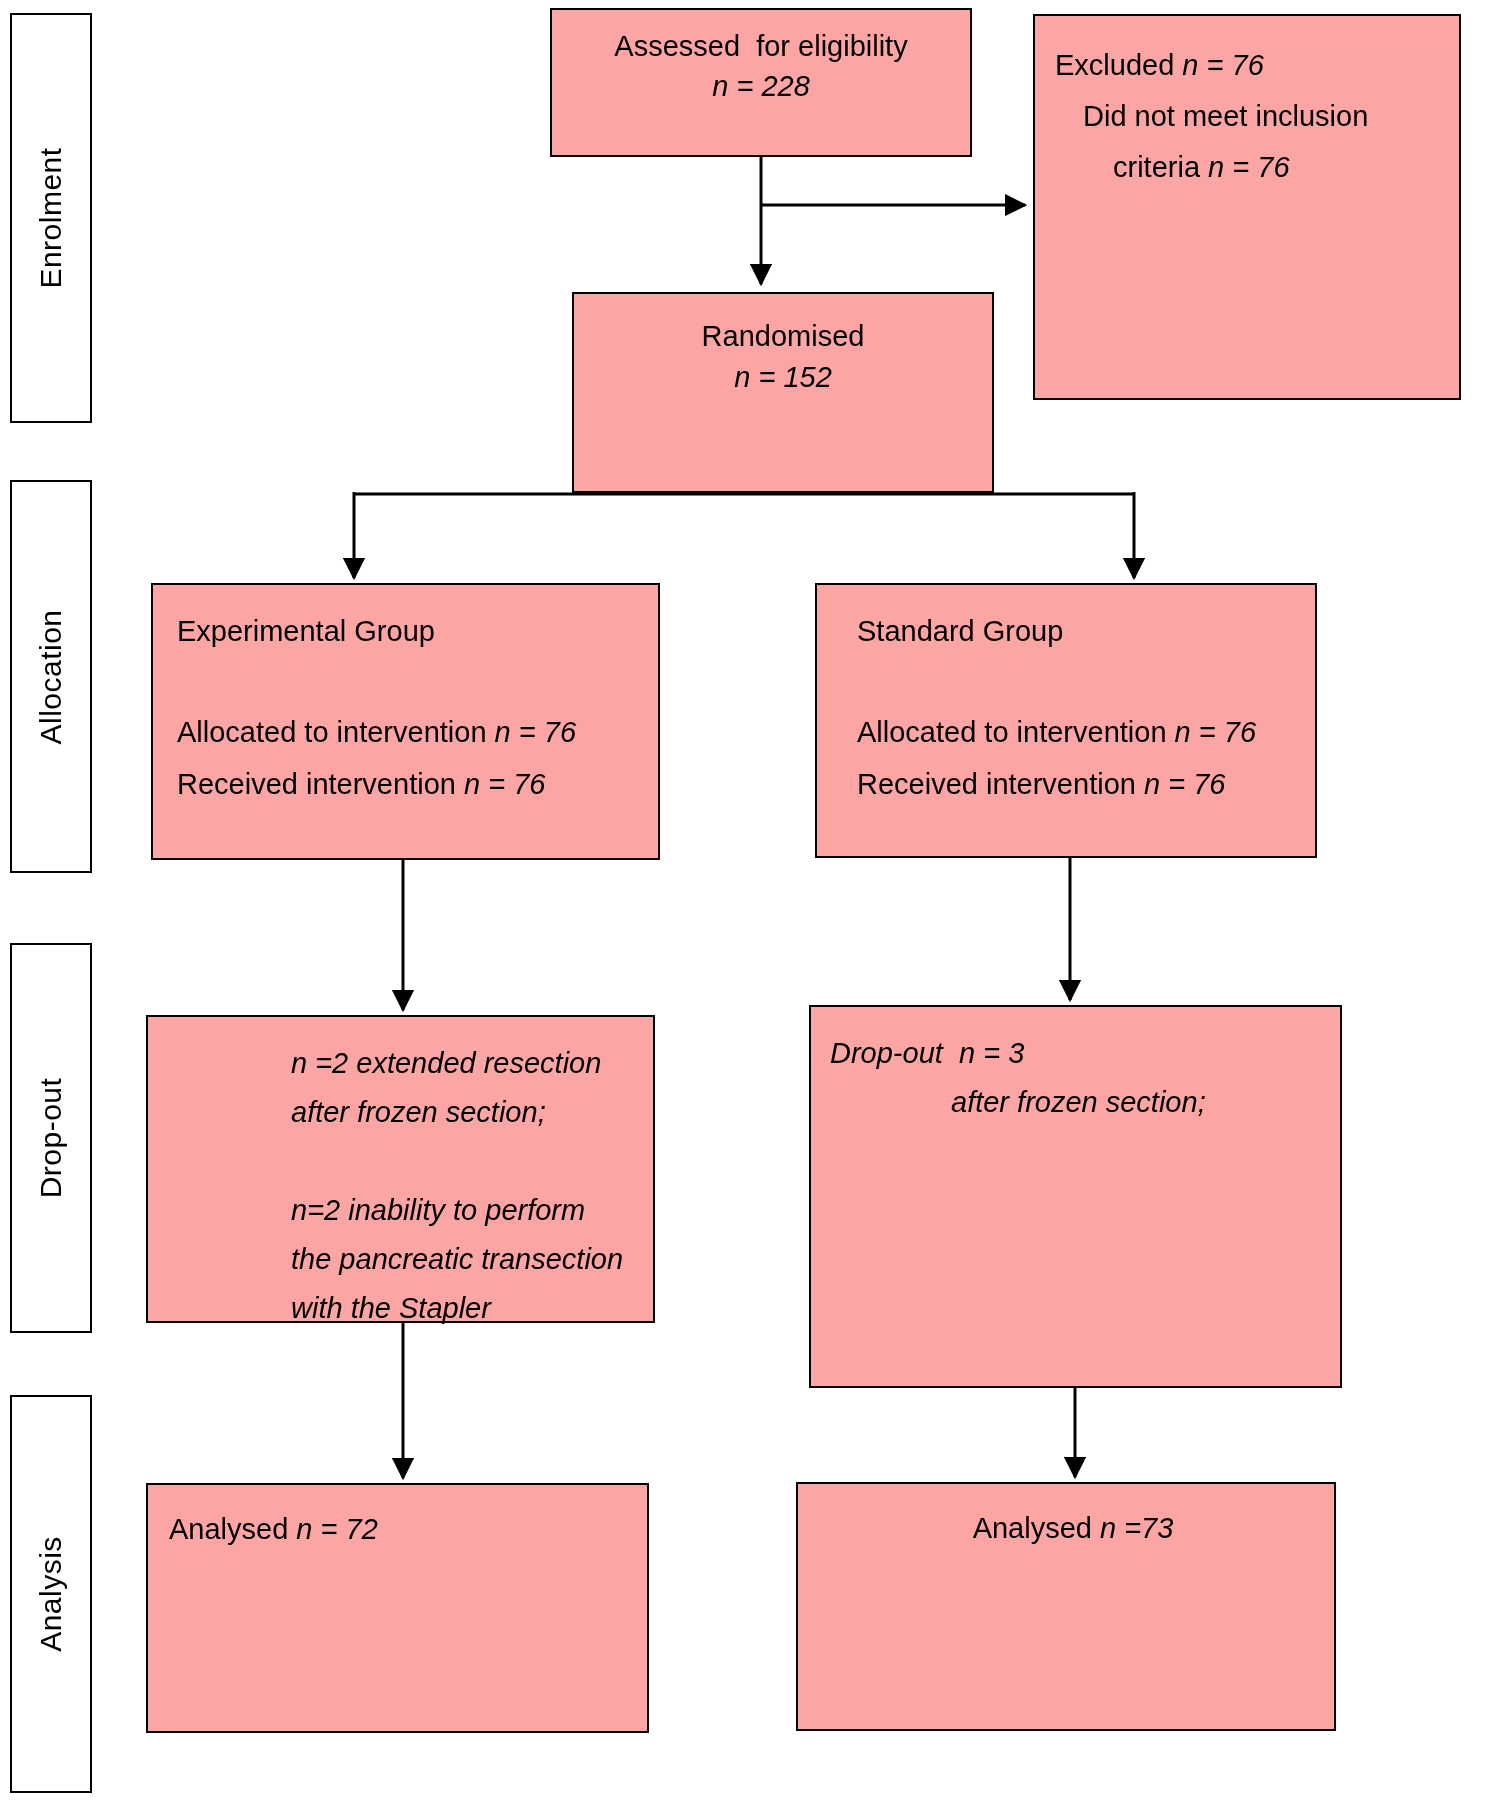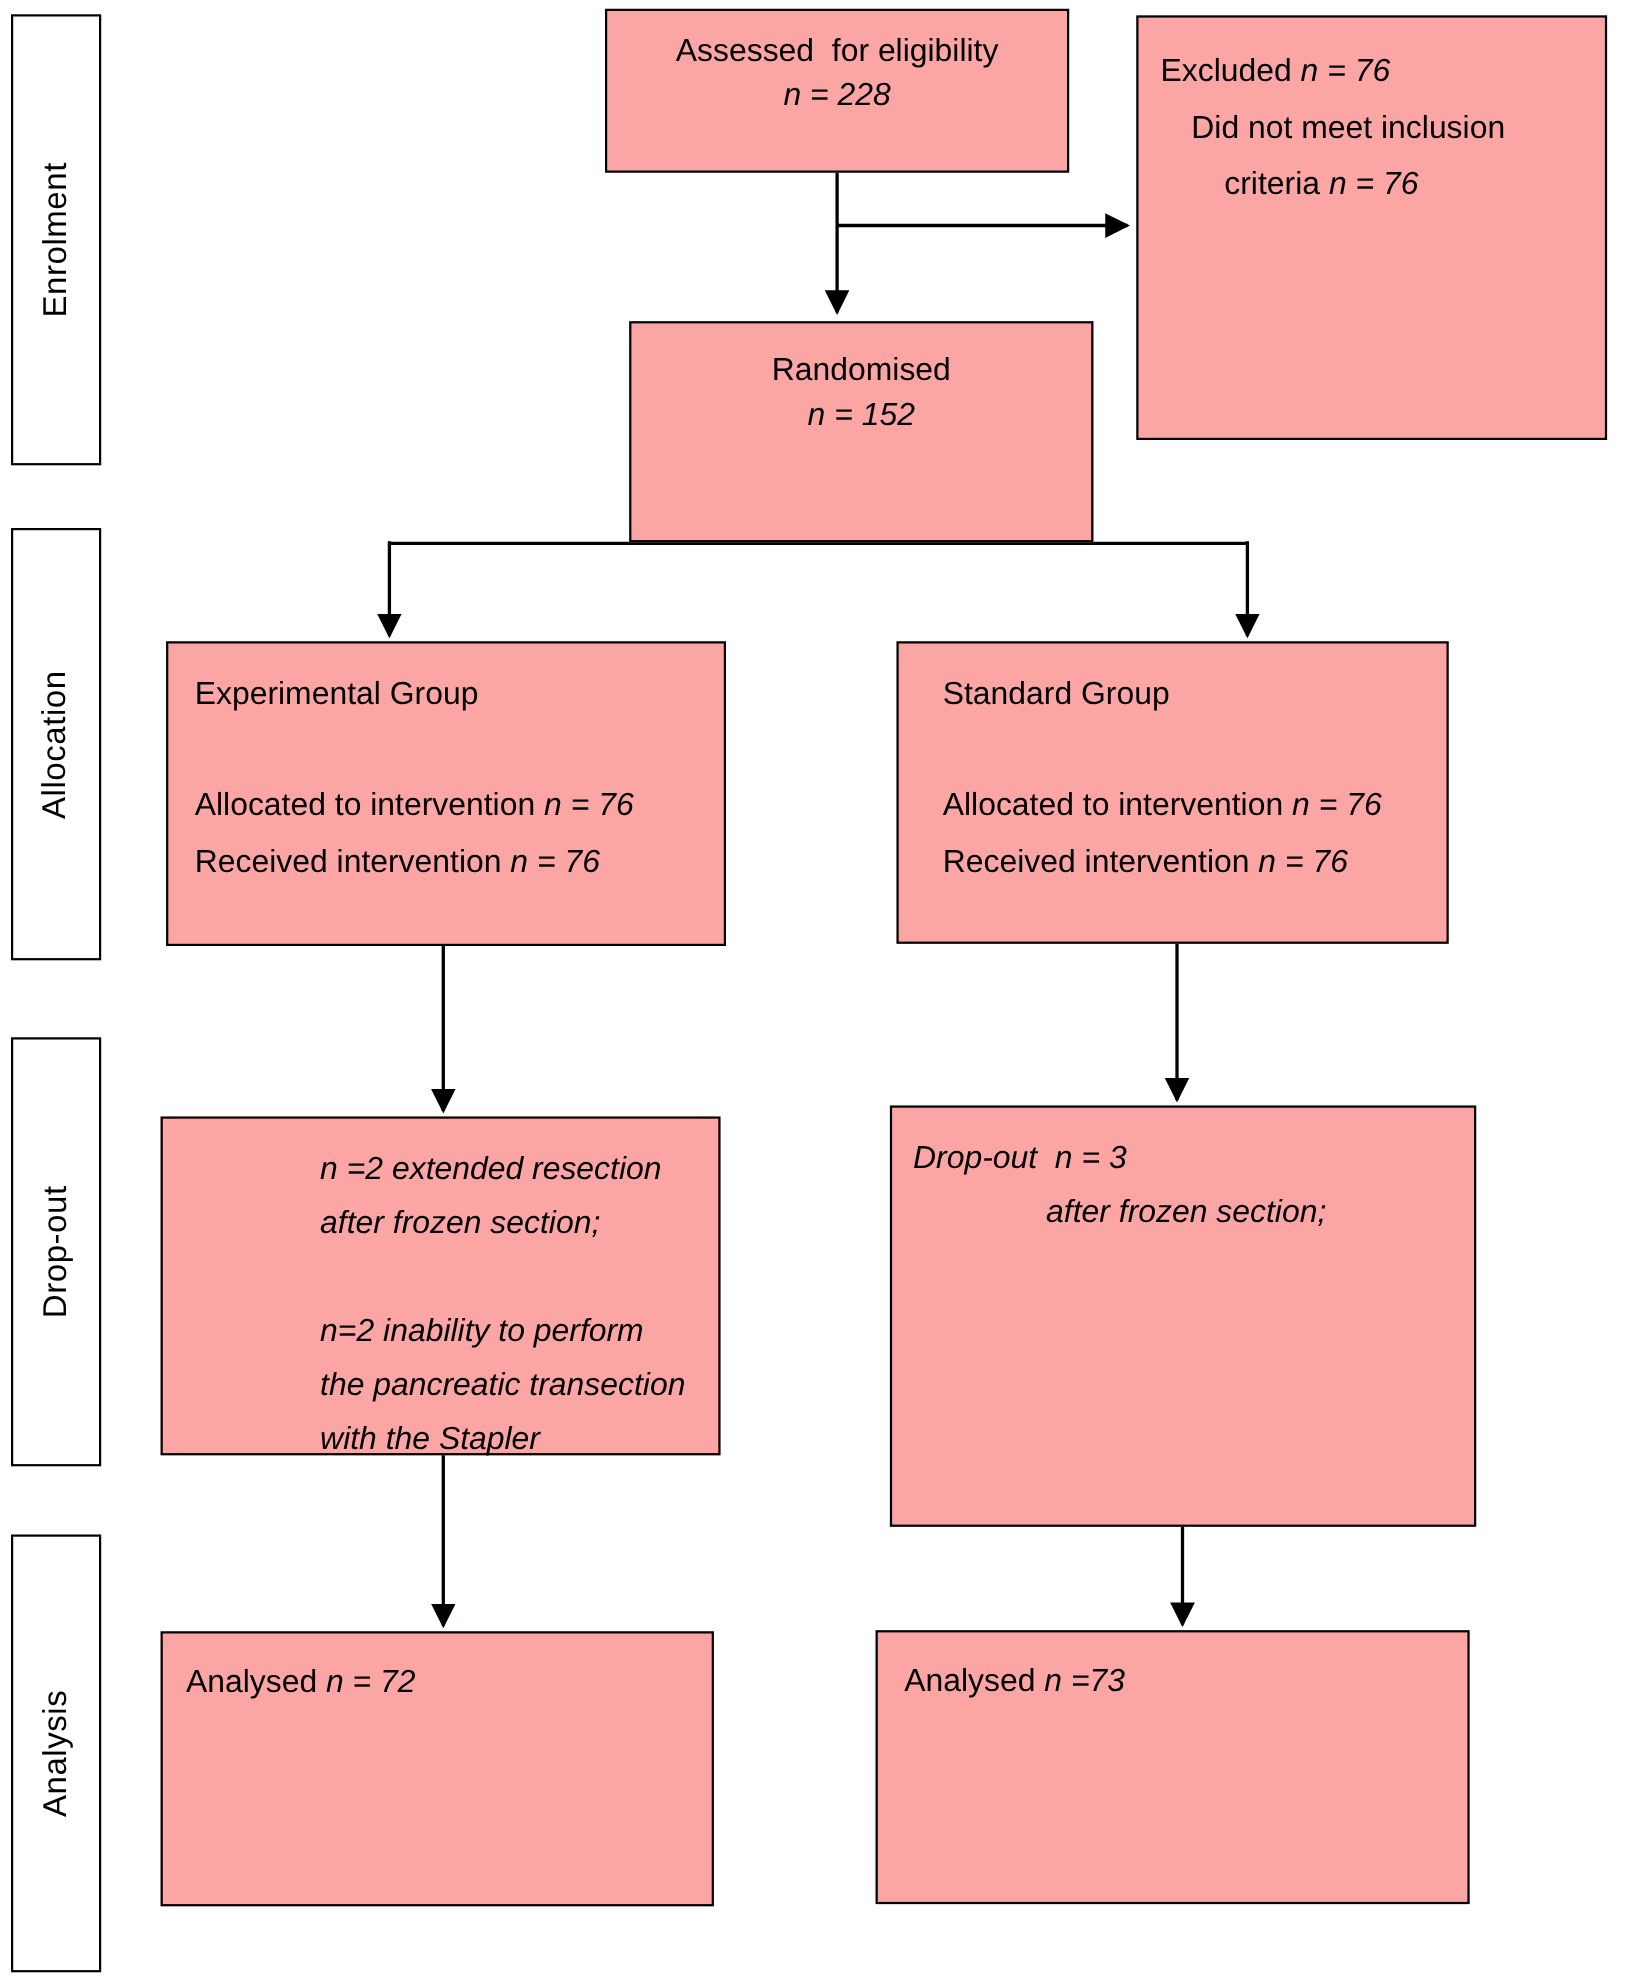--- a/index.html
+++ b/index.html
@@ -101,17 +101,17 @@
 
   <div class="box it" style="left:809px;top:1005px;width:533px;height:383px;padding:16px 10px 0 19px;">
     <div class="line"><span class="prewrap">Drop-out  </span><span>n = 3</span></div>
     <div class="line indent">after frozen section;</div>
   </div>
 
   <div class="box" style="left:146px;top:1483px;width:503px;height:250px;padding:14px 10px 0 21px;">
     <div class="line"><span>Analysed </span><span class="it">n = 72</span></div>
   </div>
 
-  <div class="box" style="left:796px;top:1482px;width:540px;height:249px;padding:14px 10px 0 24px;">
+  <div class="box" style="left:796px;top:1482px;width:540px;height:249px;padding:14px 10px 0 24px;text-align:center;">
     <div class="line"><span>Analysed </span><span class="it">n =73</span></div>
   </div>
 
 </div>
 
 </body></html>

